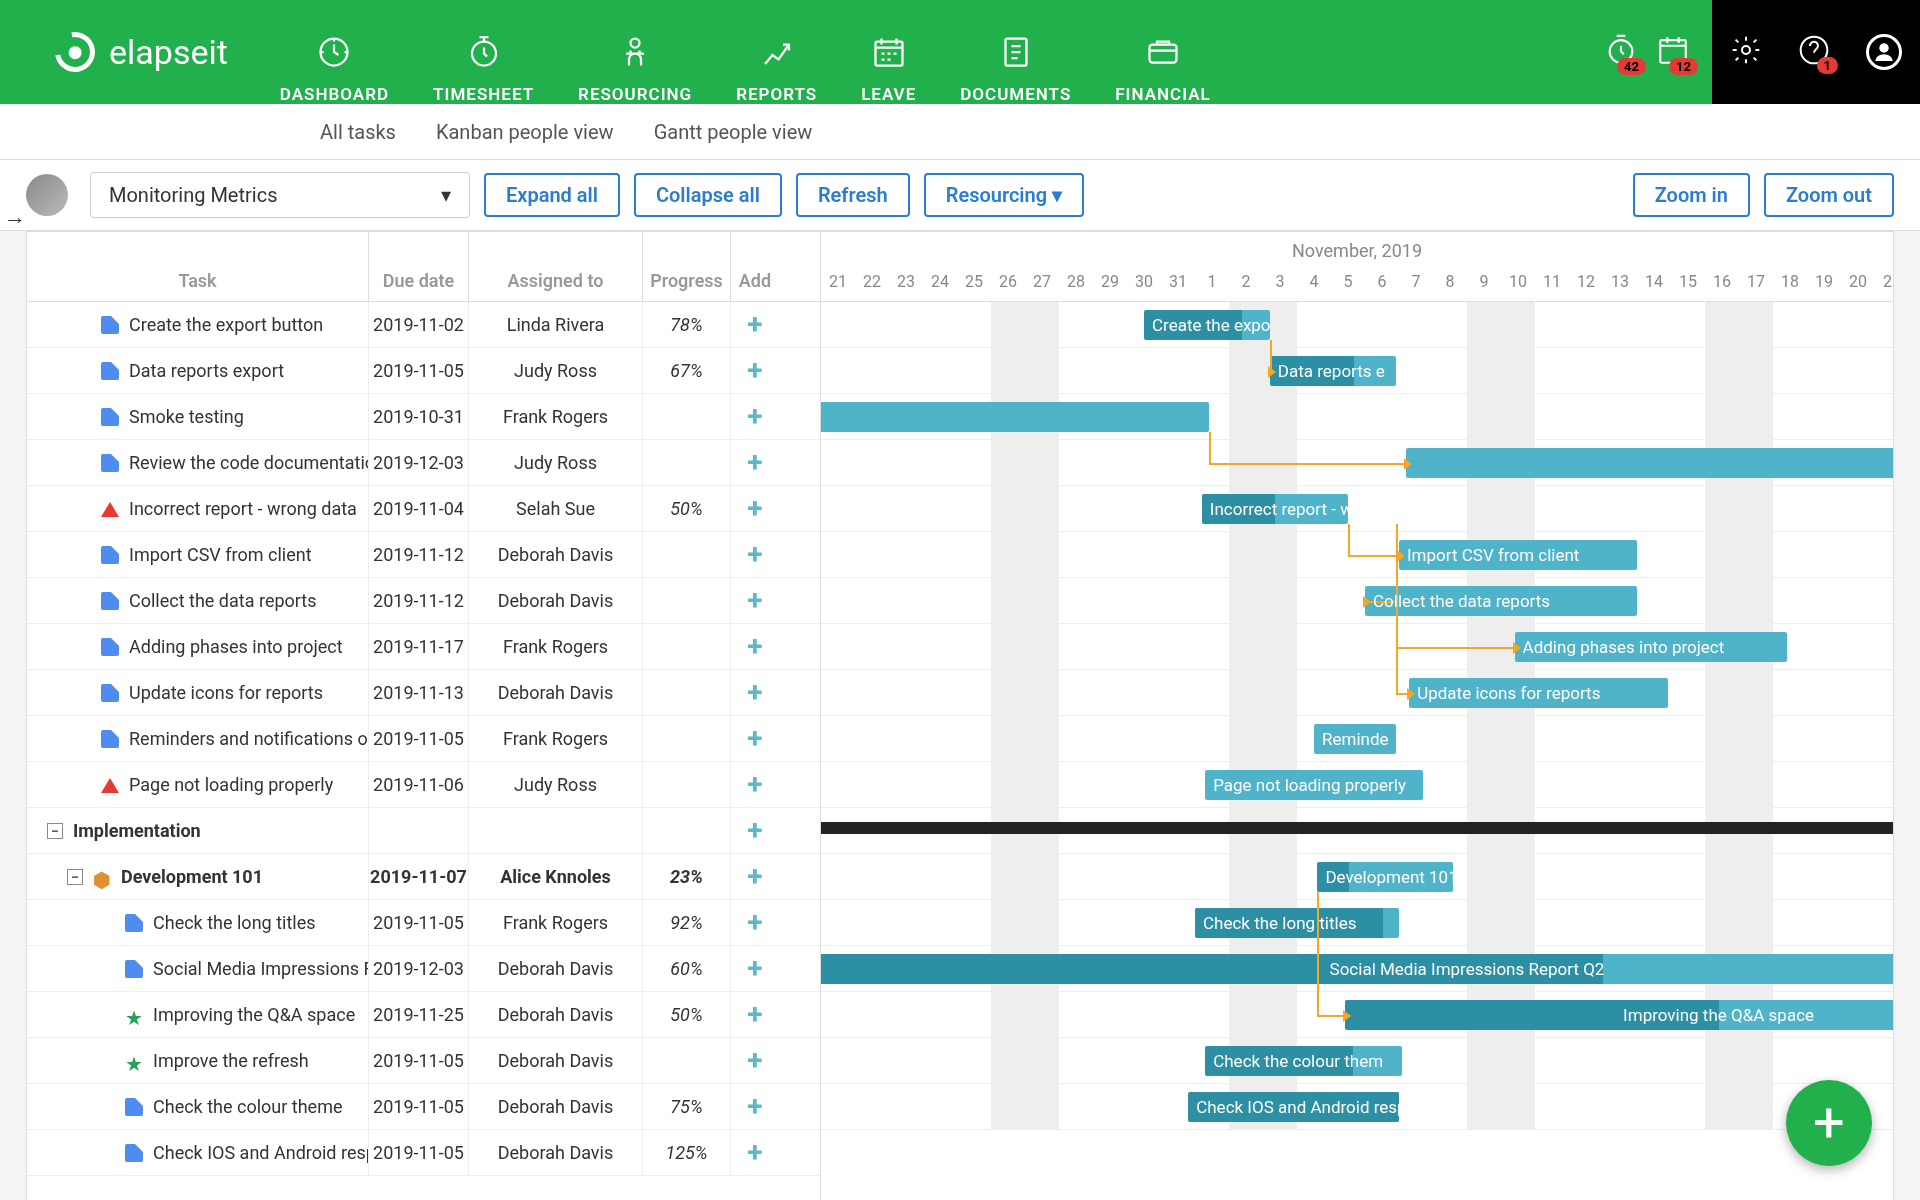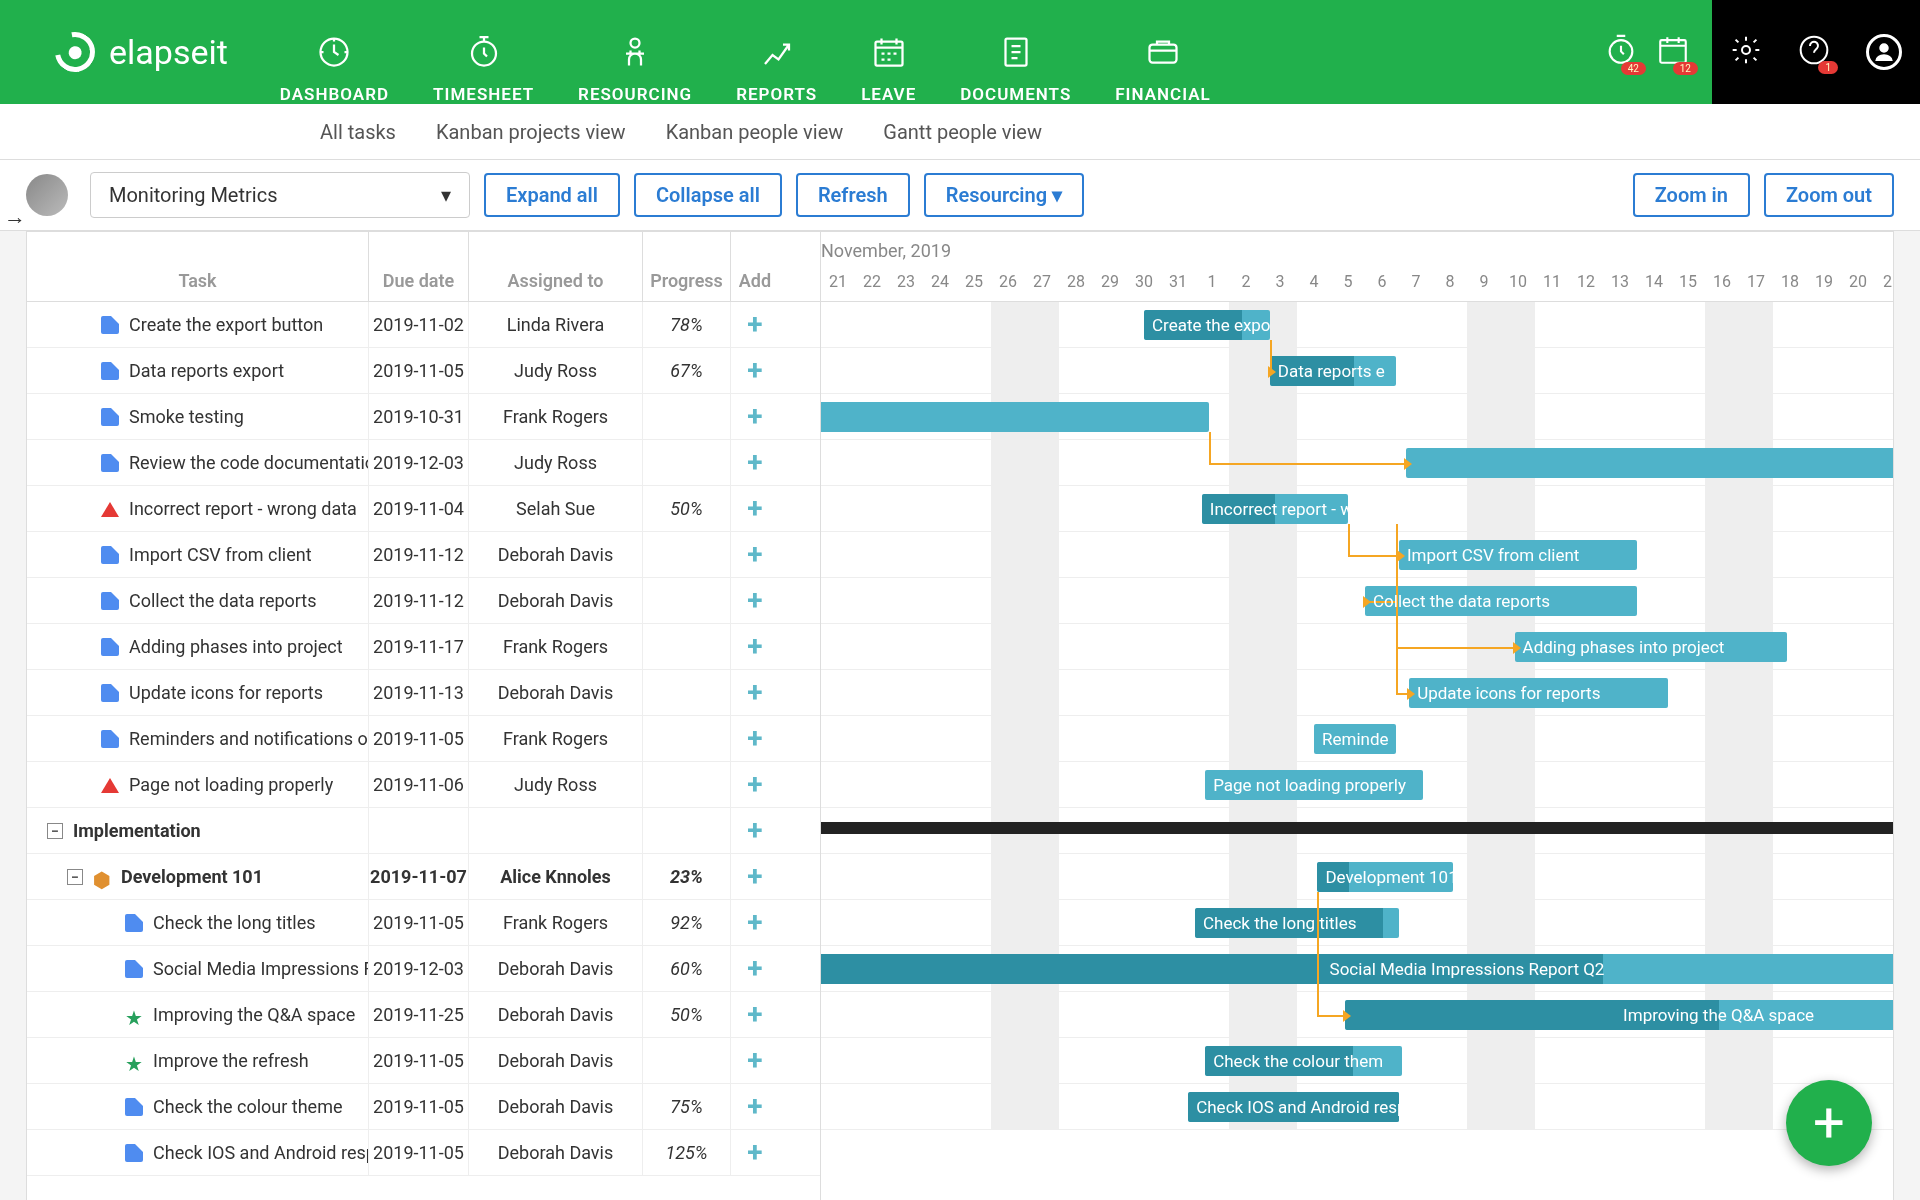--- a/index.html
+++ b/index.html
@@ -13,21 +13,21 @@
 .logo-icon::after { content:""; position:absolute; width:13px; height:13px; background:#fff; border-radius:50%; left:9px; top:9px; }
 .nav { display:flex; gap:0; height:100%;align-items:flex-end; }
 .nav-item { display:flex; flex-direction:column; align-items:center; justify-content:center; color:#fff; padding:0 22px; cursor:pointer; font-size:17px; letter-spacing:1px; font-weight:600; }
 .nav-item.active { position:relative; }
 .nav-item.active::after { content:""; position:absolute; bottom:0; left:50%; transform:translateX(-50%); width:86px; height:8px; background:#fff; }
 .nav-icon { font-size:34px; margin-bottom:6px; }
 .nav-icon svg { width:36px; height:36px; stroke:#fff; fill:none; stroke-width:1.5; }
 .header-right { display:flex; align-items:center; gap:18px; padding:0 22px; }
 .badge-icon { position:relative; color:#fff; cursor:pointer; }
 .badge-icon svg { width:34px; height:34px; stroke:#fff; fill:none; stroke-width:1.5; }
-.badge { position:absolute; bottom:-4px; right:-8px; background:#e53935; color:#fef9c3; font-size:10px; font-weight:400; border-radius:10px; padding:1px 7px; }
+.badge { position:absolute; bottom:-4px; right:-8px; background:#e53935; color:#000000; font-size:13px; font-weight:700; border-radius:10px; padding:1px 7px; }
 .header-black { background:#000; width:208px; display:flex; align-items:center; justify-content:space-around; }
 .black-icon { color:#fff; cursor:pointer; position:relative; }
 .black-icon svg { width:32px; height:32px; stroke:#fff; fill:none; stroke-width:1.5; }
 .avatar { width:36px; height:36px; border:3px solid #fff; border-radius:50%; display:flex; align-items:center; justify-content:center; }
 .avatar svg { width:24px; height:24px; fill:#fff; }
 
 
 .subnav { background:#fff; border-bottom:1px solid #ddd; display:flex; gap:40px; padding:0 0 0 320px; height:56px; align-items:center; }
 .subnav-item { color:#555; font-size:20px; cursor:pointer; padding:14px 0; }
 .subnav-item.active { color:#333; border-bottom:4px solid #21b04c; font-weight:500; }
@@ -64,21 +64,21 @@
 .ticon.note { background:#4f8cf0; border-radius:2px; position:relative; }
 .ticon.note::after { content:""; position:absolute; right:0; top:0; border:4px solid #fff; border-left-color:transparent; border-bottom-color:transparent; }
 .ticon.warn { width:0; height:0; border:9px solid transparent; border-bottom:15px solid #e53935; position:relative; top:-4px; }
 .ticon.star { color:#27a05c; font-size:20px; }
 .ticon.org { color:#e09030; font-size:20px; }
 .exp { width:16px; height:16px; border:1px solid #888; display:flex; align-items:center; justify-content:center; font-size:14px; cursor:pointer; color:#555; flex-shrink:0; }
 
 
 .right { flex:1; overflow:hidden; position:relative; }
 .timeline-head { height:70px; border-bottom:1px solid #ddd; }
-.tl-month { color:#888; padding-top:8px; font-size:18px; }
+.tl-month { text-align:center; color:#888; padding-top:8px; font-size:18px; }
 .tl-days { display:flex; position:absolute; top:40px; left:0; }
 .tl-day { width:34px; text-align:center; color:#888; font-size:16px; flex-shrink:0; }
 .gantt-body { position:relative; }
 .gantt-row { height:46px; border-bottom:1px solid #eee; position:relative; }
 .stripe { position:absolute; top:0; bottom:0; width:34px; background:#eee; }
 .bar { position:absolute; height:30px; top:8px; background:#4fb3c9; color:#fff; font-size:17px; display:flex; align-items:center; padding:0 8px; border-radius:2px; white-space:nowrap; overflow:hidden; }
 .progress-fill { position:absolute; left:0; top:0; bottom:0; background:#2d8fa3; border-radius:2px 0 0 2px; }
 .bar span { position:relative; z-index:1; }
 .blackbar { position:absolute; height:12px; top:14px; background:#222; left:0; right:0; }
 .link-v { position:absolute; width:2px; background:#f5a623; }
@@ -178,21 +178,20 @@
         <svg viewBox="0 0 24 24">
           <circle cx="12" cy="8" r="4"></circle>
           <path d="M4 21c0-4 4-6 8-6s8 2 8 6"></path>
         </svg>
       </div>
   </div>
 </div>
 
 <div class="subnav" id="subnav">
     <div class="subnav-item">All tasks</div>
-    <div class="subnav-item">Kanban projects view</div>
     <div class="subnav-item">Kanban people view</div>
     <div class="subnav-item">Gantt people view</div>
   </div>
 
 <div class="toolbar">
   <span class="side-arrow">→</span>
   <div class="tb-avatar"></div>
   <div class="tb-select">
     <span>Monitoring Metrics</span>
     <span>▾</span>

